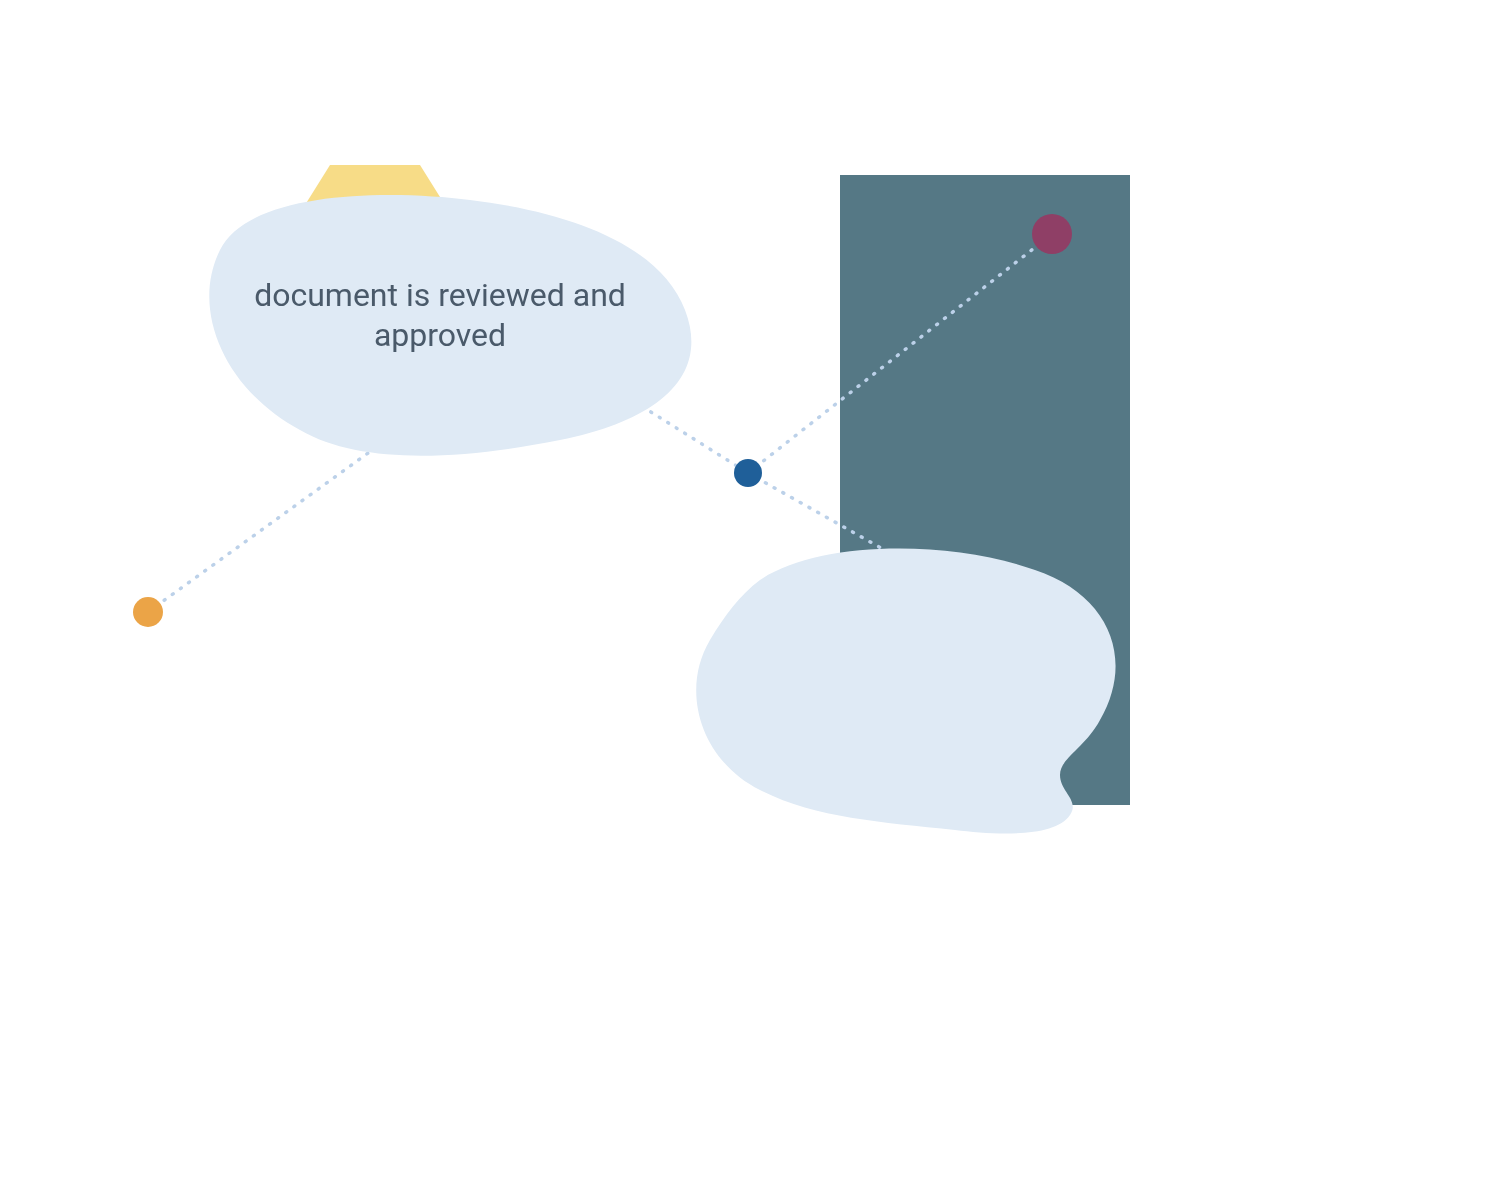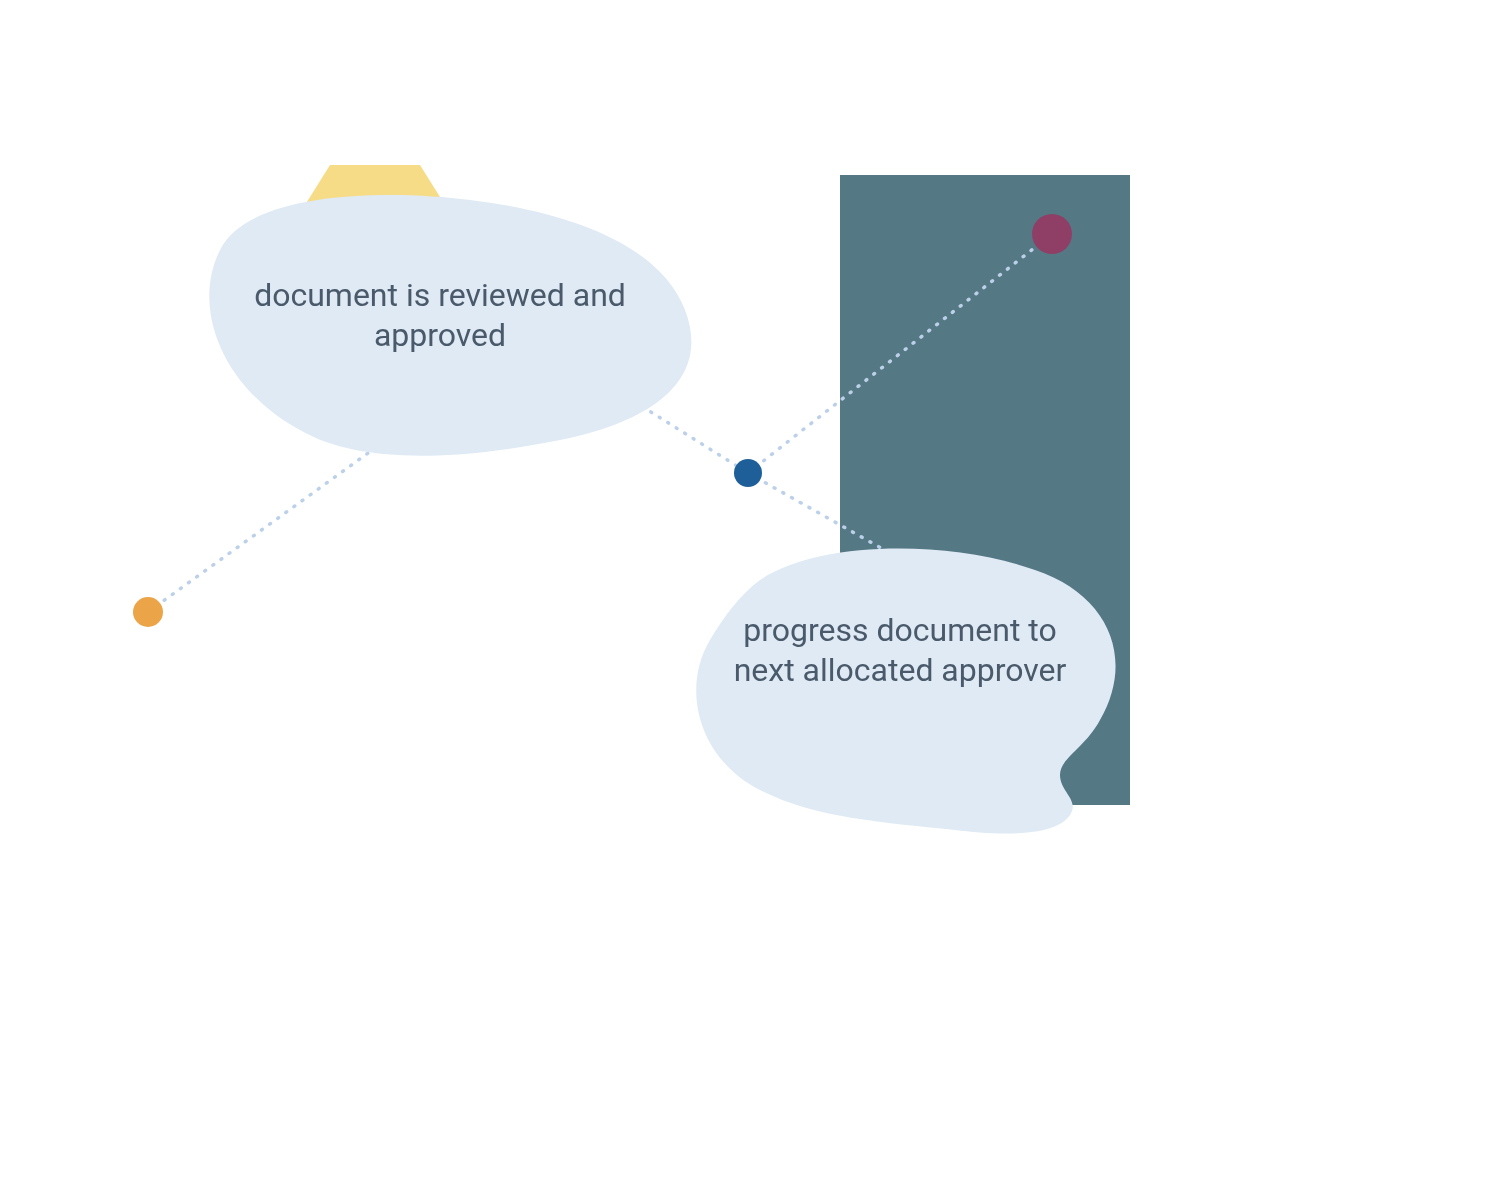--- a/index.html
+++ b/index.html
@@ -72,15 +72,14 @@
     <circle cx="748" cy="473" r="14" fill="#1f5f99"></circle>
 
     <circle cx="148" cy="612" r="15" fill="#eba447"></circle>
 
     <circle cx="1052" cy="234" r="20" fill="#8f3f66"></circle>
 
   </svg>
 
   <div class="label" style="left:240px; top:275px; width:400px;">document is reviewed and approved</div>
 
-  <div class="label" style="left:720px; top:610px; width:360px;">progress document to next allocated approver</div>
 
 </div>
 
 </body></html>

